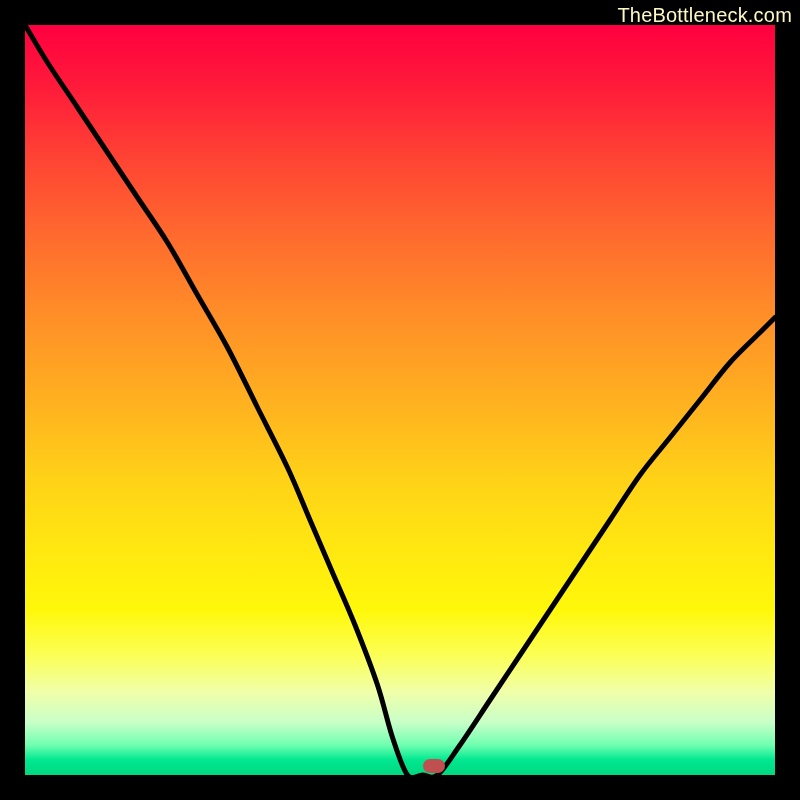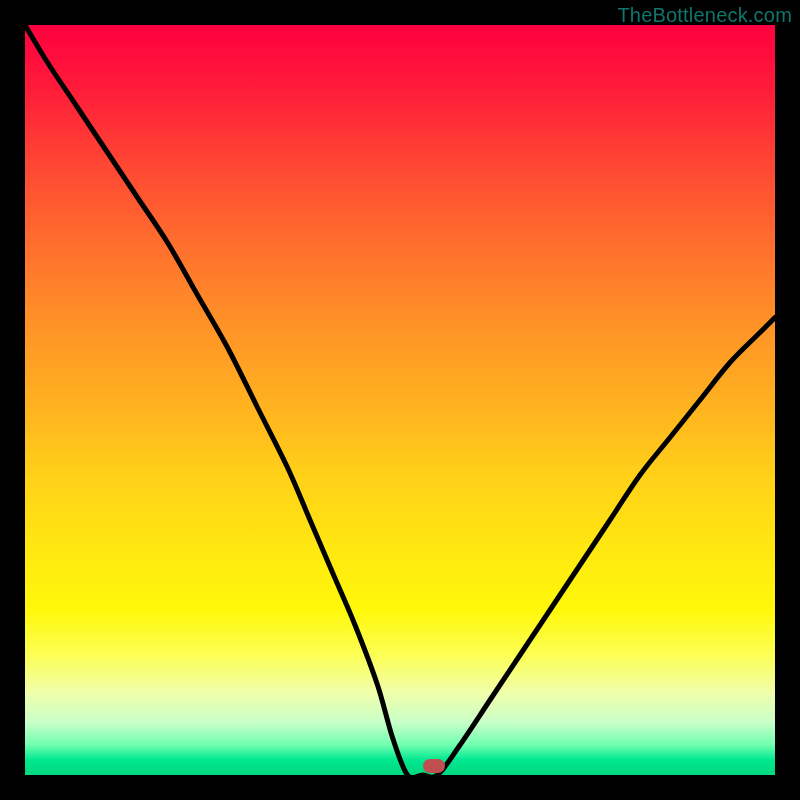--- a/index.html
+++ b/index.html
@@ -38,21 +38,21 @@
       #00e890 98%,
       #00d880 100%
     );
   }
   .watermark {
     position: absolute;
     top: 4px;
     right: 8px;
     font-family: Arial, Helvetica, sans-serif;
     font-size: 20px;
-    color: #0f766e;
+    color: #fef9c3;
     letter-spacing: 0.2px;
   }
   .curve-svg {
     position: absolute;
     left: 0;
     top: 0;
     width: 750px;
     height: 750px;
   }
   .marker {

